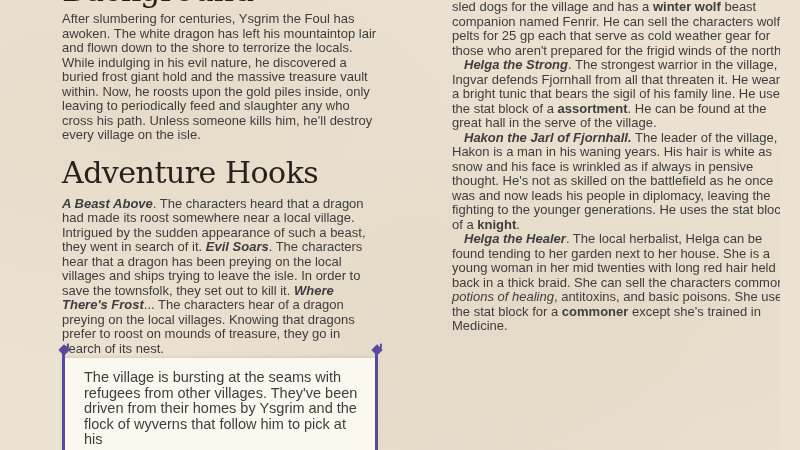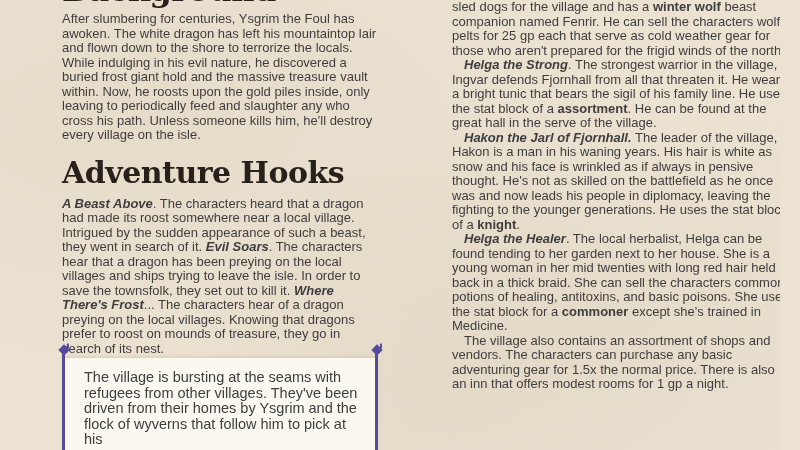--- a/index.html
+++ b/index.html
@@ -21,42 +21,42 @@
     background-image:
       radial-gradient(ellipse at 18% 28%, rgba(175,145,105,0.08), transparent 55%),
       radial-gradient(ellipse at 82% 72%, rgba(165,135,95,0.07), transparent 50%),
       radial-gradient(ellipse at 55% 90%, rgba(150,120,90,0.05), transparent 45%);
   }
   .col{position:absolute;top:0;}
   .col-left{left:62px;width:316px;}
   .col-right{left:428px;width:340px;padding-top:0;margin-left:24px;}
   h1,h2{
     font-family:"DejaVu Serif","Liberation Serif",serif;
-    font-weight:700;
+    font-weight:400;
     color:var(--heading);
     letter-spacing:-0.5px;
   }
   .cut-heading{
     font-size:32px;line-height:36px;
     margin:-28px 0 4px 0;
     white-space:nowrap;
   }
   .section-heading{
     font-size:30px;line-height:36px;
   }
   .heading-hooks{margin:12px 0 6px 0;}
   .heading-village{margin:4px 0 0 0;}
   p.body{
     font-size:13px;line-height:14.5px;
     color:var(--body-text);
     text-align:left;
   }
   p.indent{text-indent:12px;}
   .run-b{font-weight:700;}
-  .run-i{}
+  .run-i{font-style:italic;}
   .run-bi{font-weight:700;font-style:italic;}
   .readaloud{
     position:relative;
     margin-top:2px;
     height:95px;
   }
   .readaloud-inner{
     position:absolute;left:3px;right:3px;top:0;bottom:-40px;
     background:var(--box-background);
     box-shadow:0 1px 5px rgba(60,45,30,0.25);
@@ -111,16 +111,15 @@
         <p><span>The village is bursting at the seams with refugees from other villages. They've been driven from their homes by Ysgrim and the flock of wyverns that follow him to pick at his</span></p>
       </div>
     </div>
   </div>
 
   <div class="col col-right">
     <p class="body"><span>sled dogs for the village and has a </span><span class="run-b">winter wolf</span><span> beast companion named Fenrir. He can sell the characters wolf pelts for 25 gp each that serve as cold weather gear for those who aren't prepared for the frigid winds of the north.</span></p>
     <p class="body indent"><span class="run-bi">Helga the Strong</span><span>. The strongest warrior in the village, Ingvar defends Fjornhall from all that threaten it. He wears a bright tunic that bears the sigil of his family line. He uses the stat block of a </span><span class="run-b">assortment</span><span>. He can be found at the great hall in the serve of the village.</span></p>
     <p class="body indent"><span class="run-bi">Hakon the Jarl of Fjornhall.</span><span> The leader of the village, Hakon is a man in his waning years. His hair is white as snow and his face is wrinkled as if always in pensive thought. He's not as skilled on the battlefield as he once was and now leads his people in diplomacy, leaving the fighting to the younger generations. He uses the stat block of a </span><span class="run-b">knight</span><span>.</span></p>
     <p class="body indent"><span class="run-bi">Helga the Healer</span><span>. The local herbalist, Helga can be found tending to her garden next to her house. She is a young woman in her mid twenties with long red hair held back in a thick braid. She can sell the characters common </span><span class="run-i">potions of healing</span><span>, antitoxins, and basic poisons. She uses the stat block for a </span><span class="run-b">commoner</span><span> except she's trained in Medicine.</span></p>
-    <p class="body indent"><span>The village also contains an assortment of shops and vendors. The characters can purchase any basic adventuring gear for 1.5x the normal price. There is also an inn that offers modest rooms for 1 gp a night.</span></p>
   </div>
 
 </div>
 
 </body></html>

